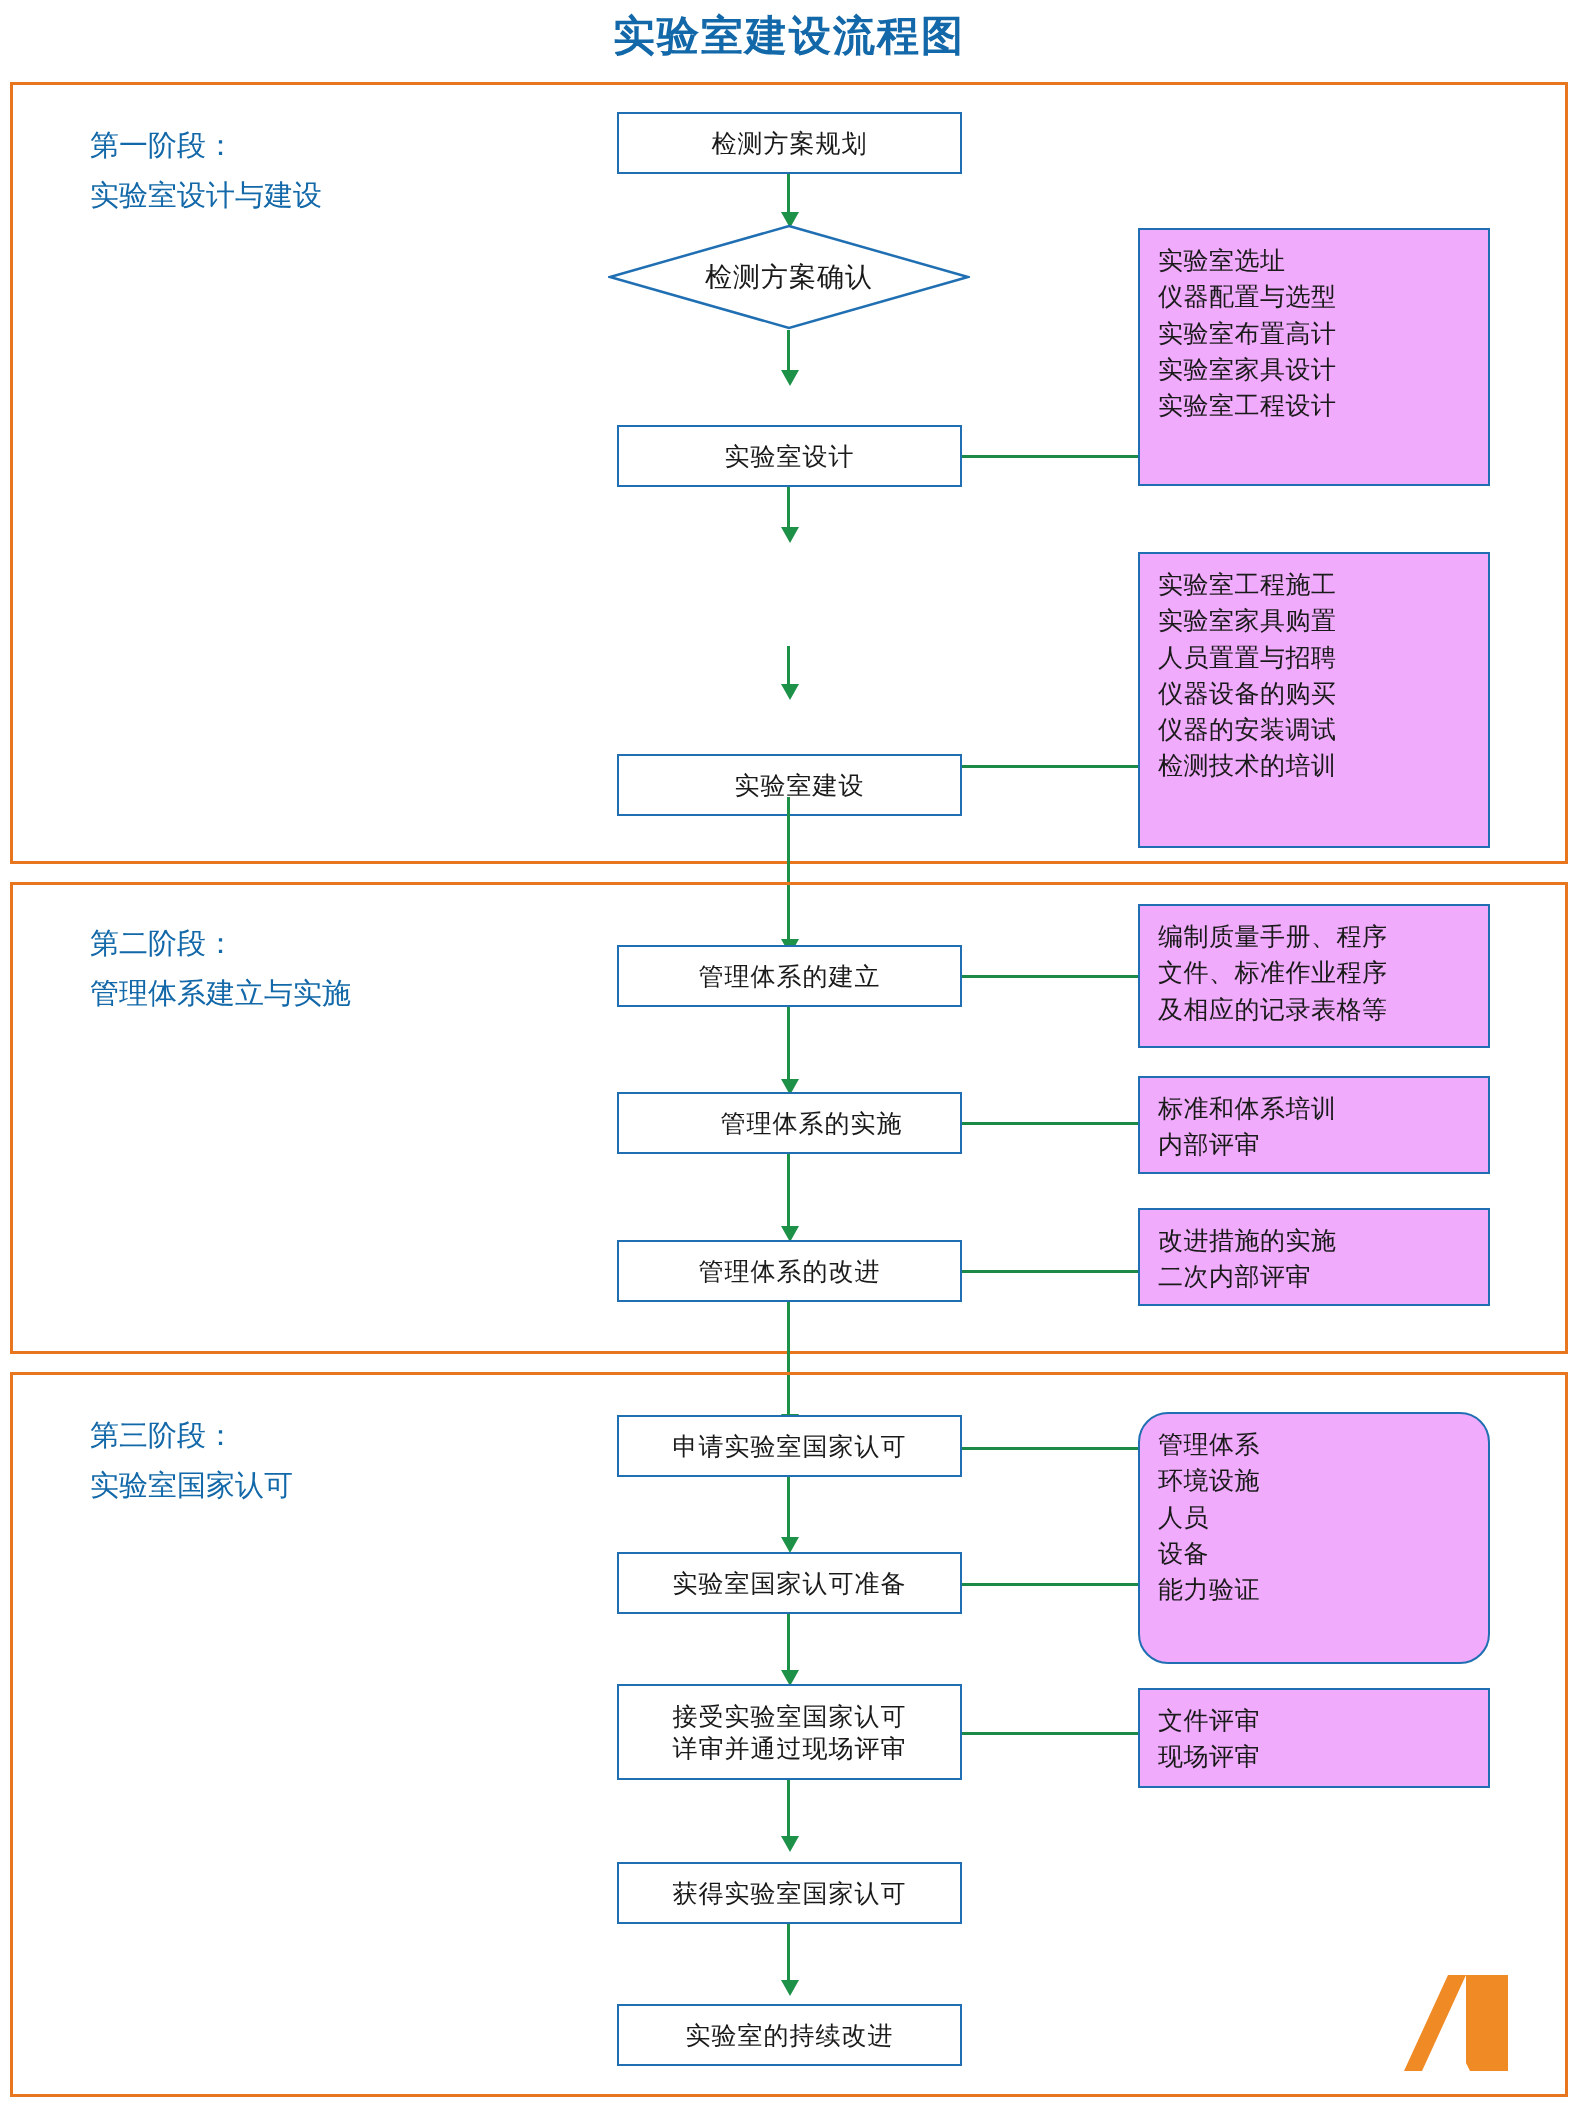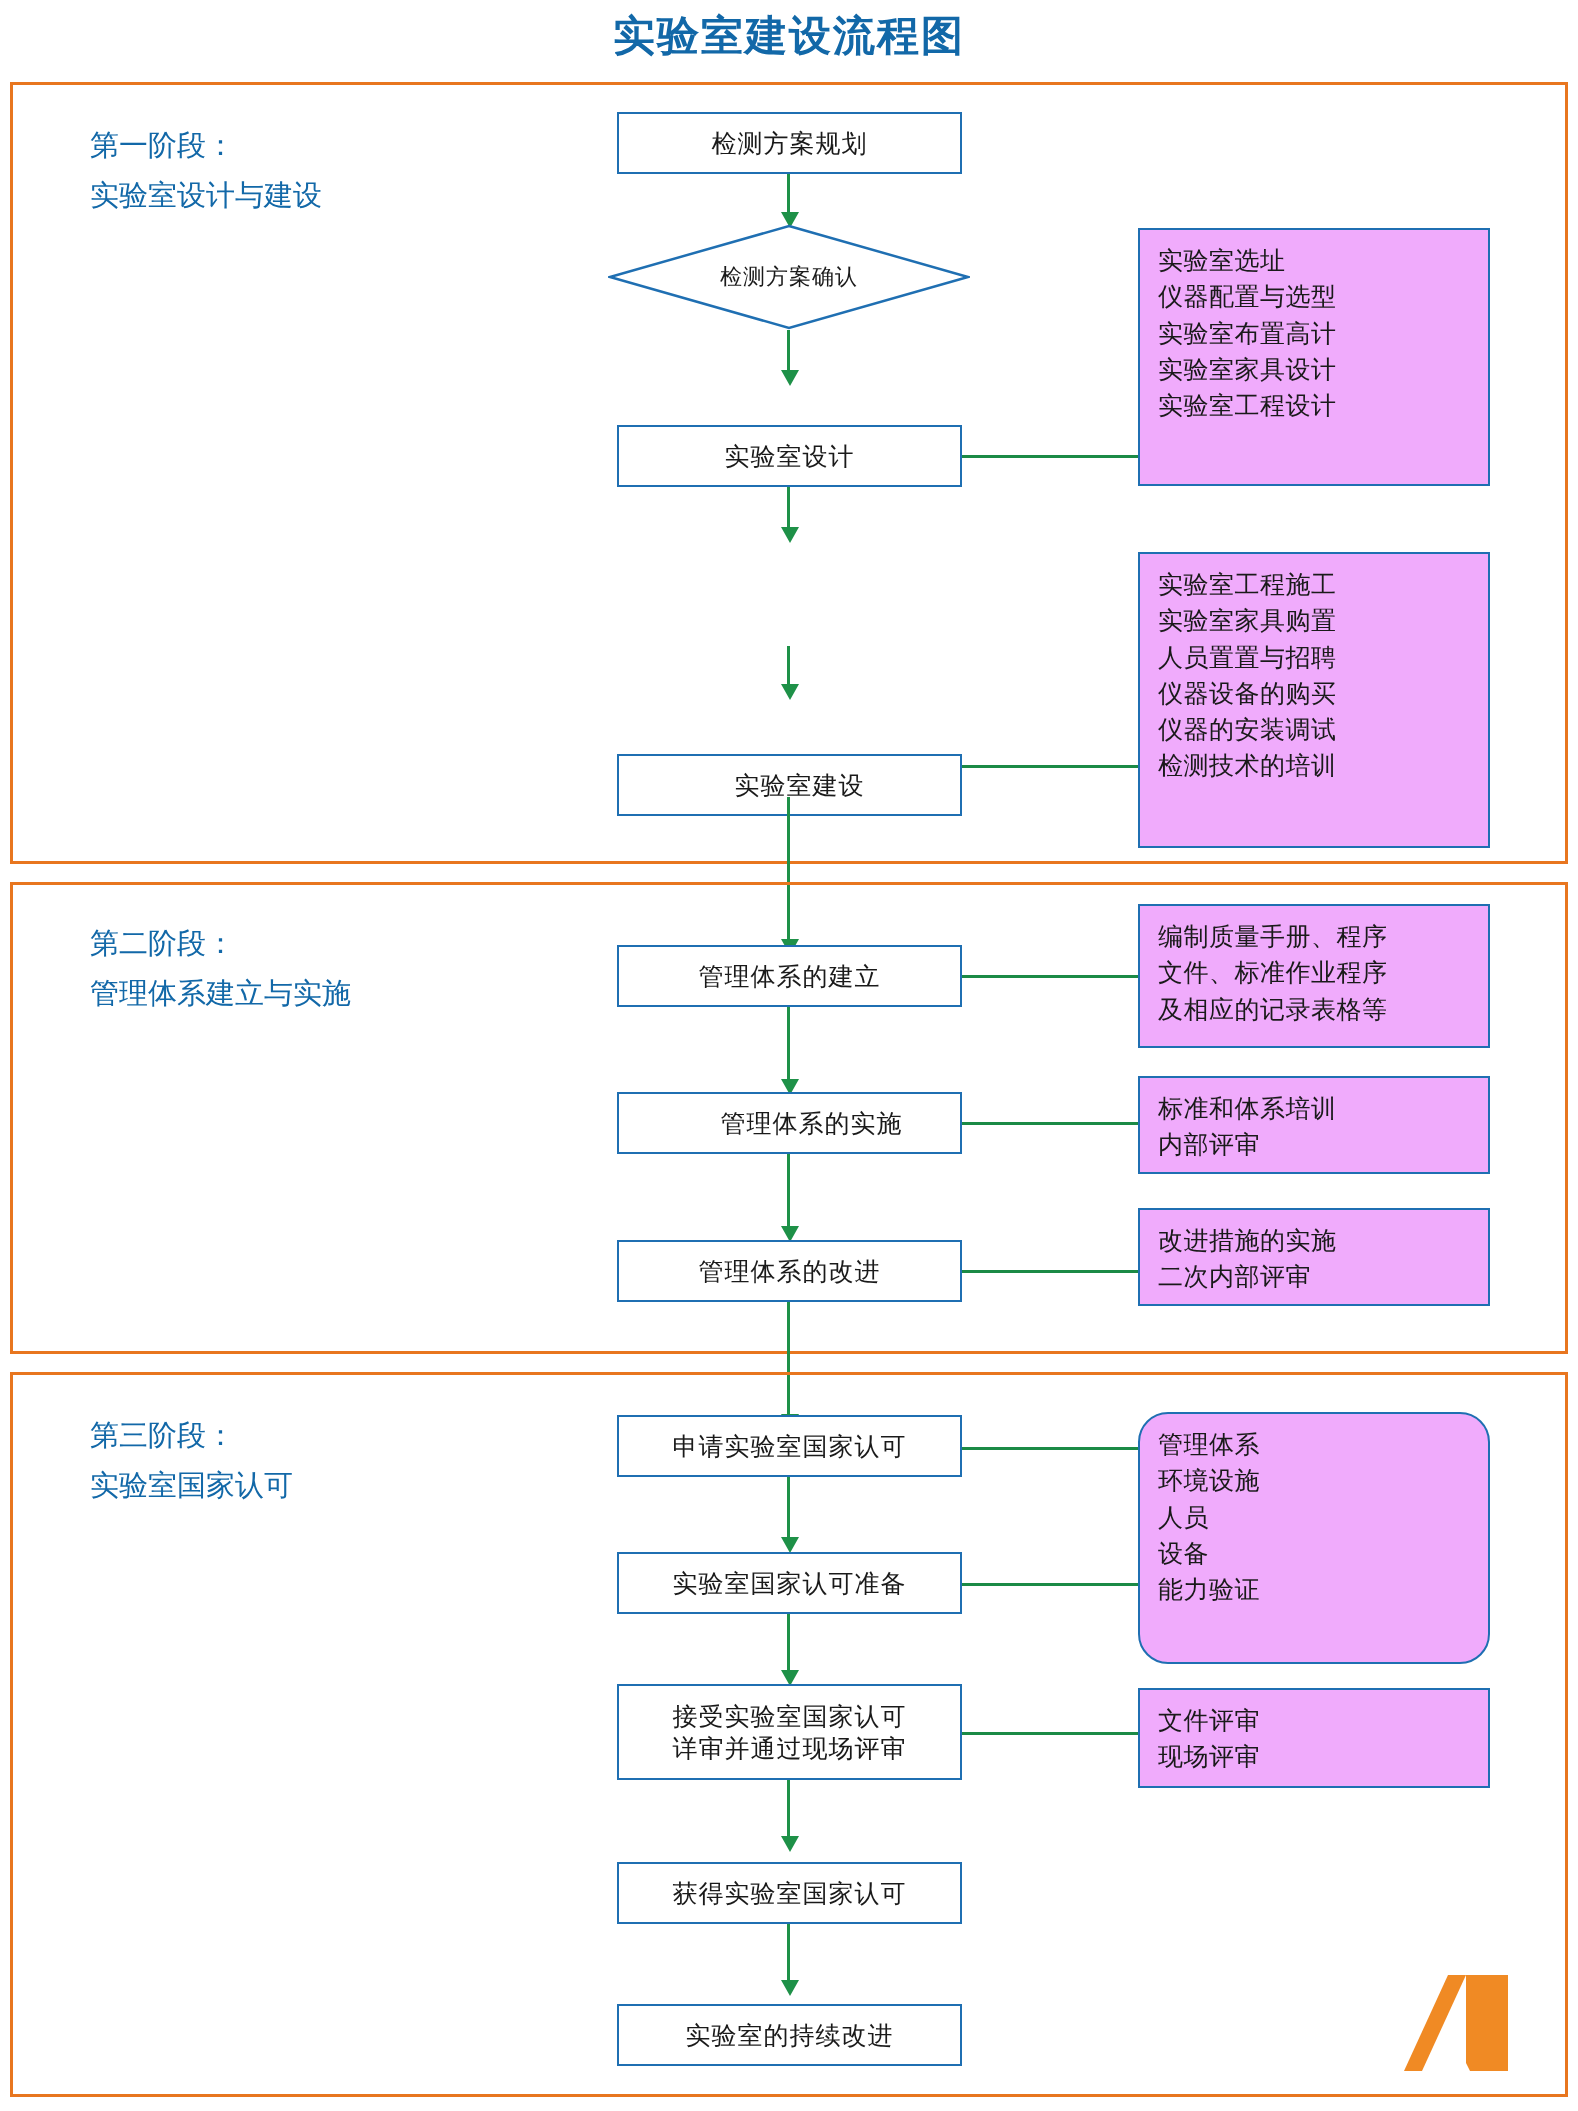--- a/index.html
+++ b/index.html
@@ -77,21 +77,21 @@
     left: 0; top: 0;
     display: block;
   }
   .diamond-text {
     position: absolute;
     left: 0; top: 0;
     width: 100%; height: 100%;
     display: flex;
     align-items: center;
     justify-content: center;
-    font-size: 22px;
+    font-size: 27px;
     color: #1a1a1a;
     letter-spacing: 1px;
   }
 
   
   .side-box {
     position: absolute;
     border: 2px solid #1f6fb2;
     background: #f0abfc;
     padding: 12px 18px;

